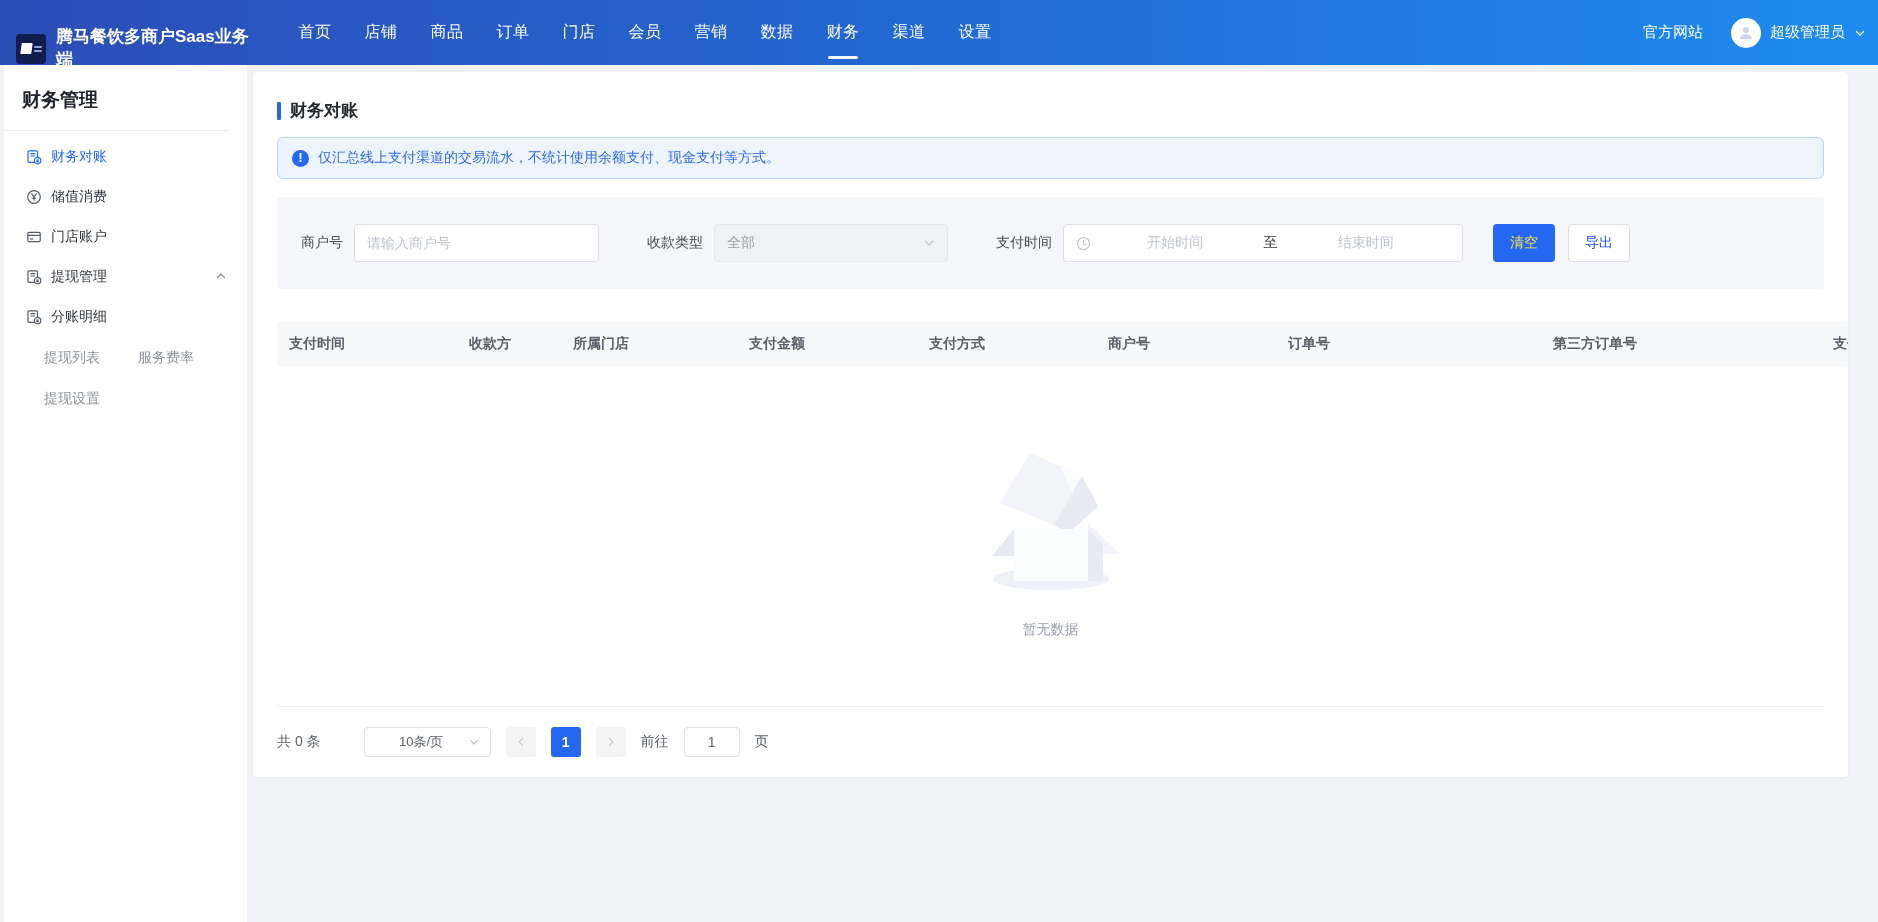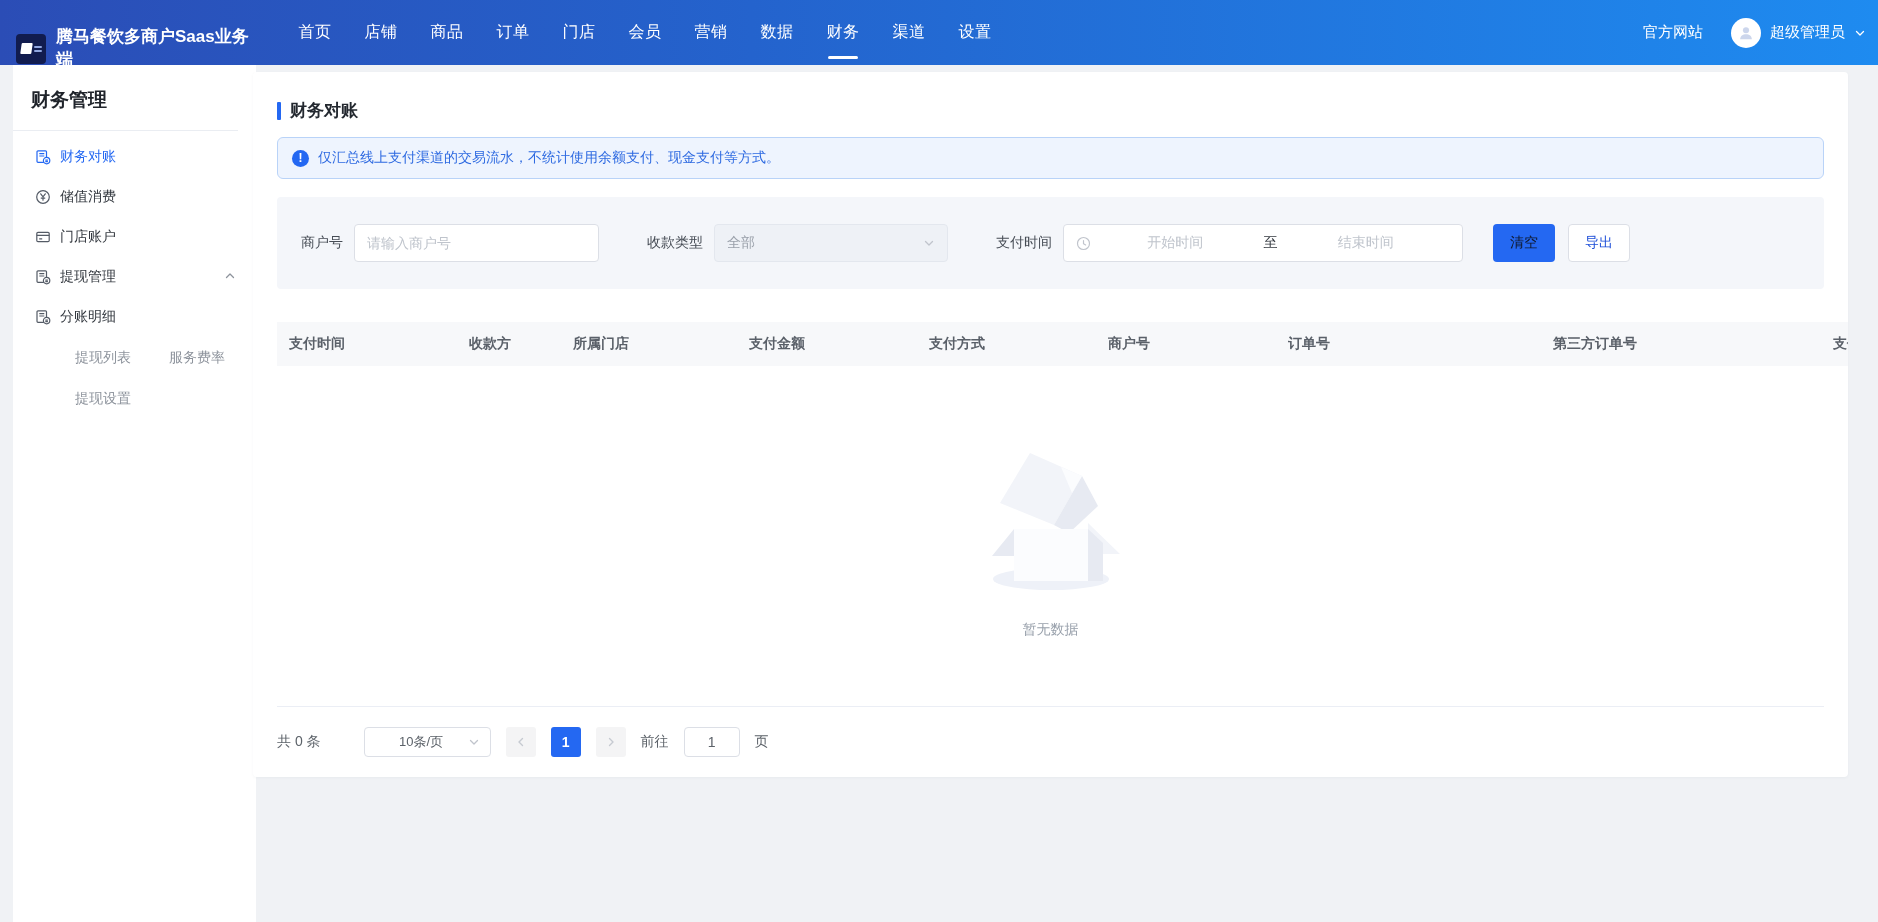--- a/index.html
+++ b/index.html
@@ -32,34 +32,34 @@
   .nav-item.active::after {
     content:""; position:absolute; bottom:6px; left:50%; transform:translateX(-50%);
     width:30px; height:3px; background:#fff; border-radius:2px;
   }
   .nav-right { margin-left:auto; display:flex; align-items:center; gap:28px; padding-right:12px; font-size:15px; }
   .site-link { cursor:pointer; }
   .user-box { display:flex; align-items:center; gap:9px; cursor:pointer; }
   .avatar { width:30px; height:30px; border-radius:50%; background:#fff; display:flex; align-items:center; justify-content:center; overflow:hidden; }
   .chev { display:inline-flex; align-items:center; }
   
-  .sidebar { position:absolute; top:65px; left:13px; bottom:0; width:243px; background:#fff; }
+  .sidebar { position:absolute; top:65px; left:4px; bottom:0; width:243px; background:#fff; }
   .sidebar-title { font-size:19px; font-weight:bold; color:#20242b; padding:22px 0 17px 18px; }
   .sidebar-divider { height:1px; background:#eaedf2; margin-right:18px; }
   .menu { padding-top:6px; }
   .menu-item {
     height:40px; display:flex; align-items:center; gap:9px;
     padding-left:22px; font-size:14px; color:#33383f; cursor:pointer;
   }
   .menu-item .mi-icon { display:inline-flex; color:#545b66; }
   .menu-item.active { color:#2468f2; }
   .menu-item.active .mi-icon { color:#2468f2; }
   .menu-item .expand-chev { margin-left:auto; margin-right:20px; color:#8d939c; }
   .submenu {
-    padding-left:62px; display:grid; grid-template-columns:94px auto;
+    padding-left:40px; display:grid; grid-template-columns:94px auto;
     font-size:14px; color:#8d939c;
   }
   .submenu-item { height:41px; display:flex; align-items:center; cursor:pointer; }
   
   .card {
     position:absolute; left:253px; top:72px; width:1595px; height:705px;
     background:#fff; border-radius:4px; padding:0 24px; overflow:hidden;
     display:flex; flex-direction:column; box-shadow:0 1px 3px rgba(30,40,80,0.04);
   }
   .title-row { display:flex; align-items:center; gap:9px; padding-top:27px; flex:none; }
@@ -97,21 +97,21 @@
   .select-box .chev, .ps-select .chev { color:#c0c4cc; }
   .date-range {
     width:400px; height:38px; background:#fff; border:1px solid #dcdfe6; border-radius:4px;
     display:flex; align-items:center; padding:17px 12px; cursor:pointer;
   }
   .clock { color:#c0c4cc; display:inline-flex; flex:none; }
   .dr-ph { flex:1; text-align:center; font-size:14px; color:#bfc4cc; }
   .dr-sep { font-size:14px; color:#33383f; padding:0 4px; }
   .btns { display:flex; gap:13px; margin-left:30px; }
   .btn-primary {
-    width:62px; height:38px; background:#2468f2; color:#0f172a; border:none; border-radius:4px;
+    width:62px; height:38px; background:#2468f2; color:#fde047; border:none; border-radius:4px;
     font-size:14px; cursor:pointer; font-family:Liberation Mono, monospace;
   }
   .btn-plain {
     width:62px; height:38px; background:#fff; color:#1d4ed8; border:1px solid #dcdfe6; border-radius:4px;
     font-size:14px; cursor:pointer; font-family:"Liberation Sans", sans-serif;
   }
   
   .table-header {
     margin-top:33px; margin-right:-24px; height:44px; flex:none;
     background:#f7f8fa; display:flex; align-items:center;

